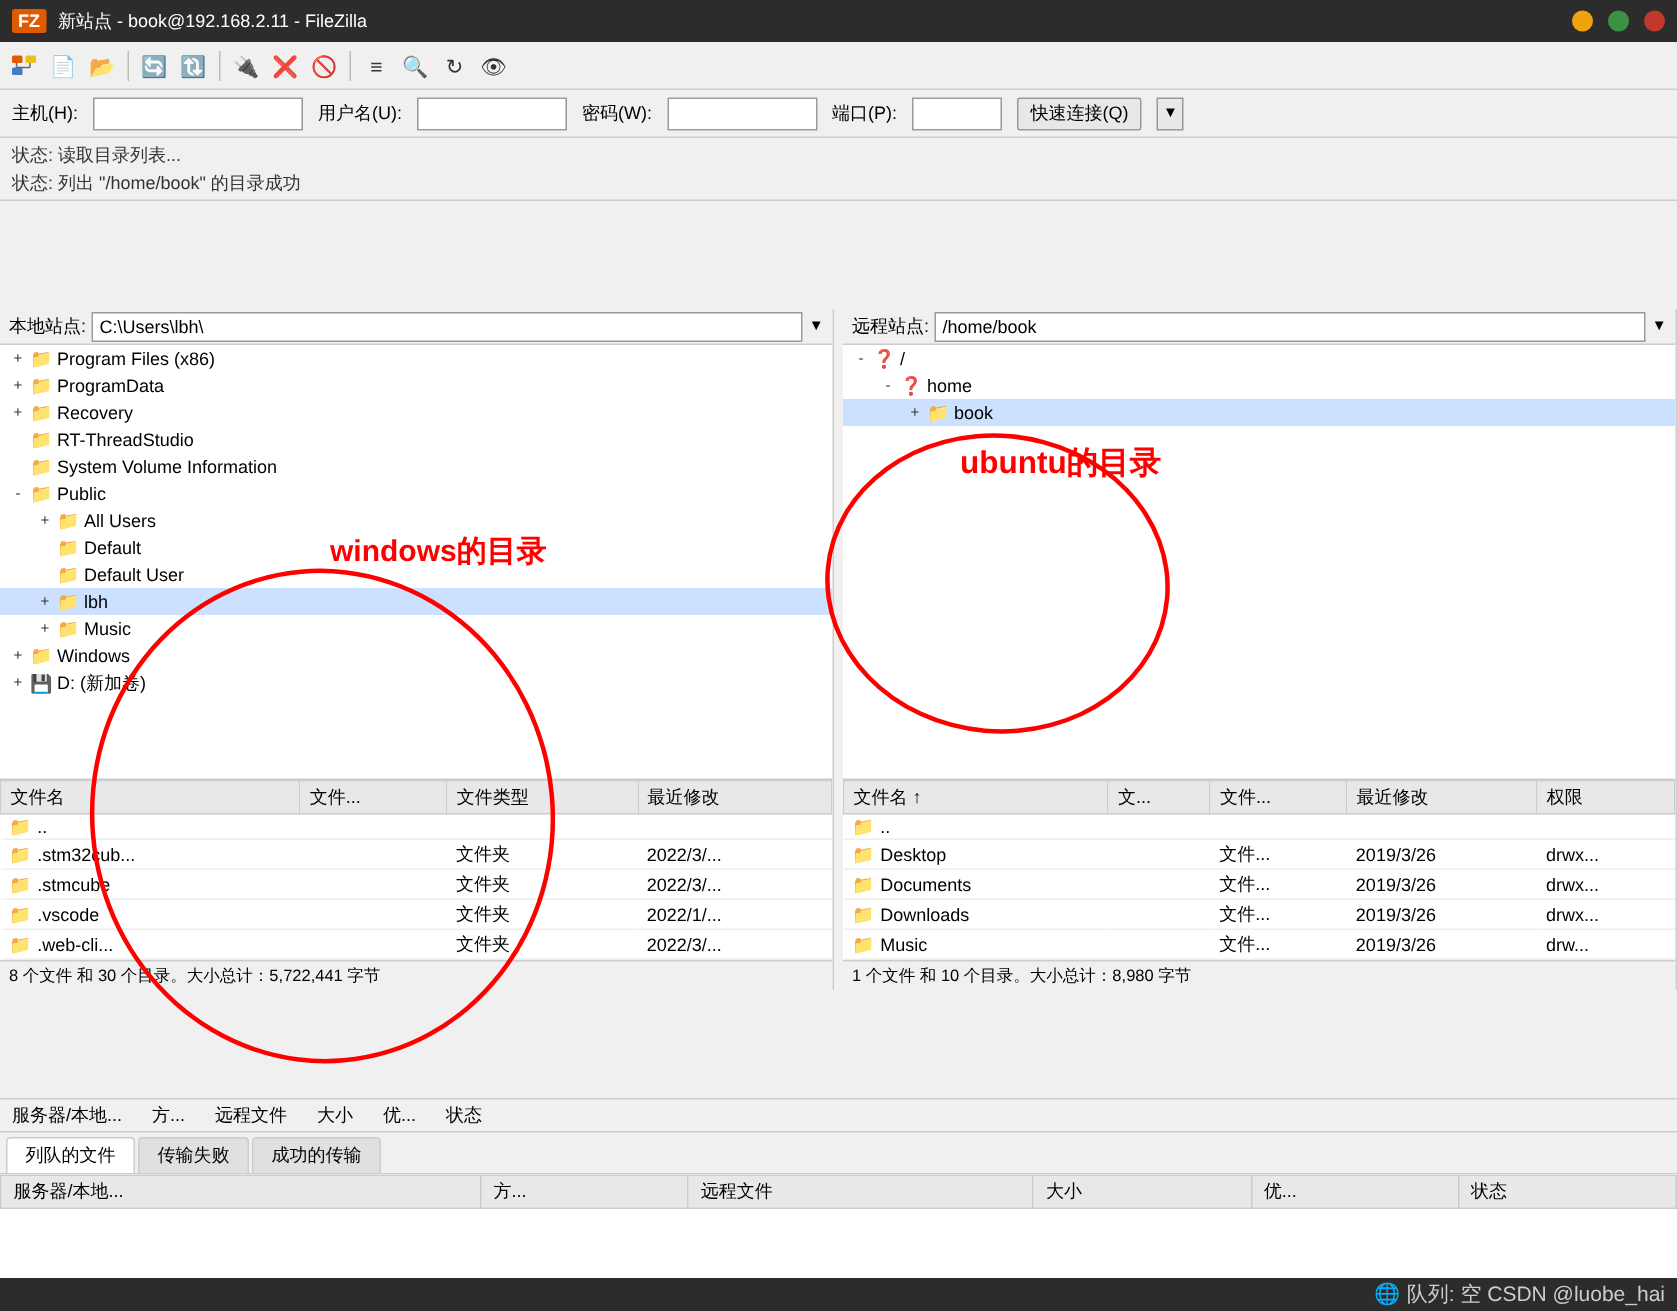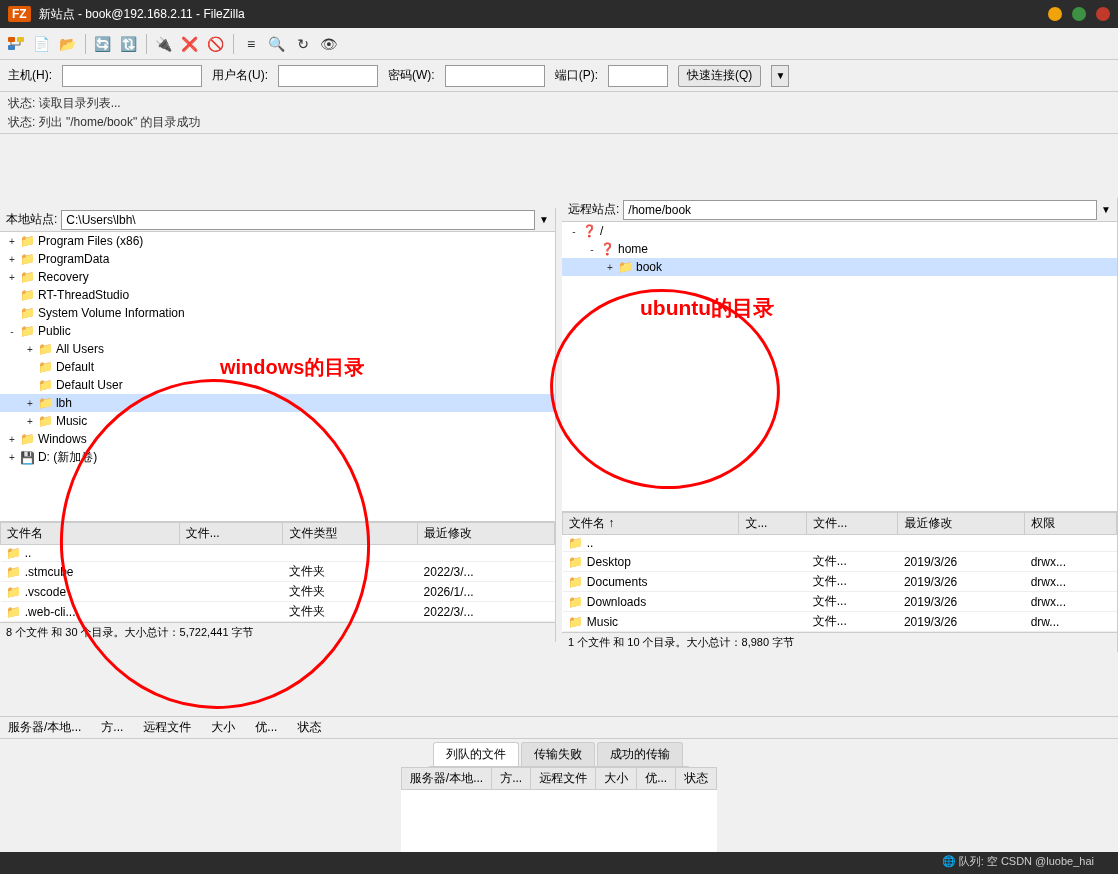--- a/index.html
+++ b/index.html
@@ -210,24 +210,23 @@
       font-size: 12px;
       height: 22px;
       display: flex;
       gap: 20px;
     }
 
     
     .transfer-area {
       border-top: 1px solid #ccc;
       background: #f0f0f0;
-      height: 114px;
+      height: 98px;
       display: flex;
       flex-direction: column;
-      align-items: center;
     }
     .transfer-tabs {
       display: flex;
       border-bottom: 1px solid #ccc;
       height: 28px;
       align-items: flex-end;
       padding: 0 4px;
     }
     .transfer-tab {
       padding: 3px 12px;
@@ -256,24 +255,24 @@
       padding: 2px 8px;
       text-align: left;
       font-weight: normal;
     }
 
     
     .system-bar {
       background: #2c2c2c;
       color: #ccc;
       display: flex;
-      align-items: flex-start;
-      padding: 2px 24px;
+      align-items: flex-end;
+      padding: 2px 8px;
       height: 22px;
-      font-size: 11px;
+      font-size: 14px;
     }
     .system-bar-right { margin-left: auto; display: flex; gap: 10px; align-items: center; }
 
     .container { position: relative; width: 1118px; height: 874px; display: flex; flex-direction: column; }
   </style>
 </head>
 <body>
 
 <div class="container">
 
@@ -423,30 +422,36 @@
             </tr>
           </thead>
           <tbody>
             <tr class="table-row">
               <td><span style="color:#e8c020;">📁</span> ..</td>
               <td></td>
                 <td></td>
                 <td></td>
             </tr>
             <tr class="table-row">
-              <td><span style="color:#e8c020;">📁</span> .stmcube</td>
+              <td><span style="color:#e8c020;">📁</span> .stm32cub...</td>
               <td></td>
                 <td>文件夹</td>
                 <td>2022/3/...</td>
             </tr>
             <tr class="table-row">
+              <td><span style="color:#e8c020;">📁</span> .stmcube</td>
+              <td></td>
+                <td>文件夹</td>
+                <td>2022/3/...</td>
+            </tr>
+            <tr class="table-row">
               <td><span style="color:#e8c020;">📁</span> .vscode</td>
               <td></td>
                 <td>文件夹</td>
-                <td>2026/1/...</td>
+                <td>2022/1/...</td>
             </tr>
             <tr class="table-row">
               <td><span style="color:#e8c020;">📁</span> .web-cli...</td>
               <td></td>
                 <td>文件夹</td>
                 <td>2022/3/...</td>
             </tr>
           </tbody>
         </table>
       </div>

